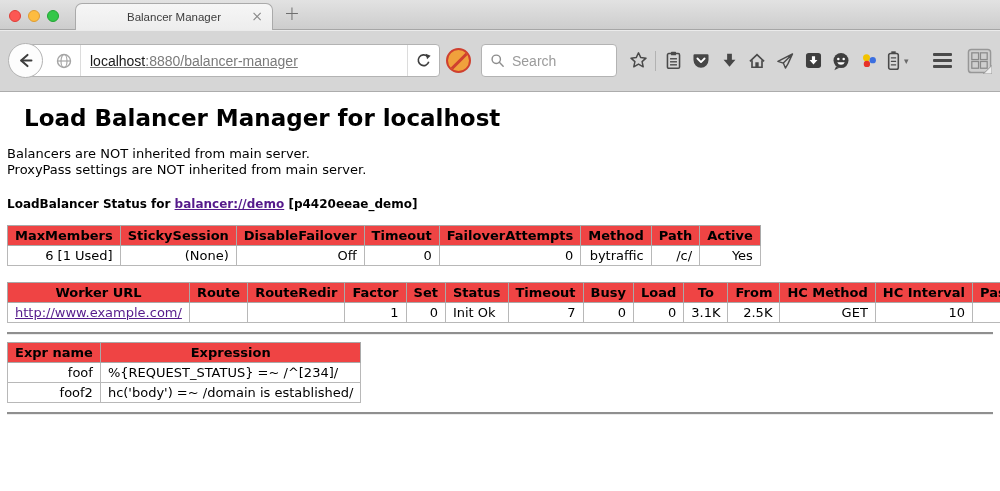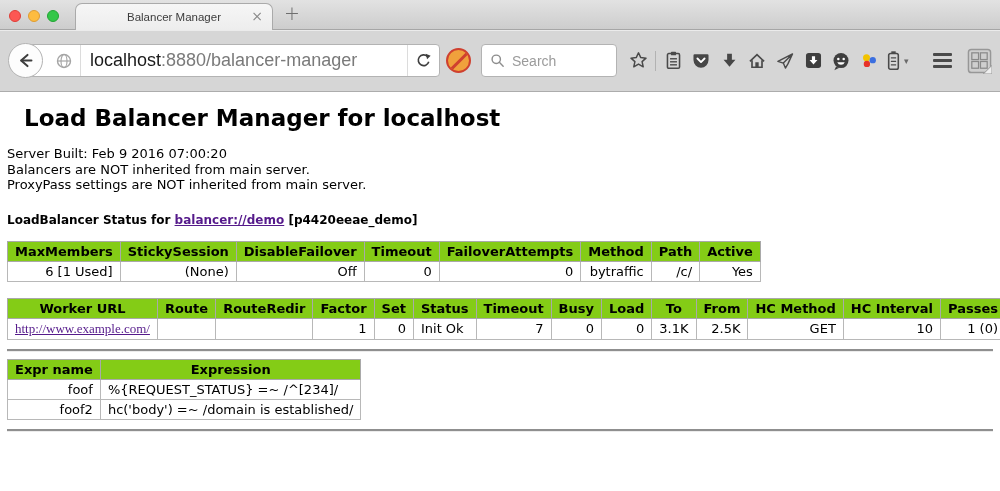--- a/index.html
+++ b/index.html
@@ -32,23 +32,23 @@
   .navbar { position:relative; height:62px; background:#d6d6d6;
     border-bottom:1px solid #acacac; box-shadow:inset 0 1px 0 #ebebeb; }
   .back { position:absolute; left:8px; top:13px; width:35px; height:35px;
     border-radius:50%; background:#fdfdfd; border:1px solid #b3b3b3;
     display:flex; align-items:center; justify-content:center; z-index:2; }
   .urlbar { position:absolute; left:26px; top:14px; width:414px; height:33px;
     background:#fff; border:1px solid #b3b3b3; border-radius:4px;
     display:flex; align-items:center; padding-left:26px; }
   .identity { display:flex; align-items:center; padding:0 7px 0 2px;
     border-right:1px solid #dcdcdc; height:100%; }
-  .url-text { padding-left:9px; font-size:18px; color:#7a7a7a;
+  .url-text { padding-left:9px; font-size:14px; color:#7a7a7a;
     font-family:"Liberation Sans",sans-serif; white-space:nowrap;
-    flex:1; overflow:hidden; }
+    flex:1; overflow:hidden;text-decoration:underline; }
   .url-text b { color:#1a1a1a; font-weight:normal; }
   .reload { display:flex; align-items:center; justify-content:center;
     width:32px; height:100%; border-left:1px solid #dcdcdc; }
   .extbadge { position:absolute; left:446px; top:18px; width:25px; height:25px;
     border-radius:50%; background:#f0a13c; border:2px solid #cf402f;
     overflow:hidden; }
   .extbadge::after { content:""; position:absolute; left:-3px; top:9px;
     width:30px; height:3px; background:#cf402f; transform:rotate(-45deg); }
   .searchbar { position:absolute; left:481px; top:14px; width:136px; height:33px;
     background:#fff; border:1px solid #b3b3b3; border-radius:4px;
@@ -70,27 +70,27 @@
   
   .content { padding:0 7px; color:#000; }
   h1.pgtitle { font-size:23px; font-weight:bold; margin:13px 0 0 17px;
     letter-spacing:0; }
   .info { margin-top:15px; font-size:13px; line-height:15.6px; }
   h3.balheading { font-size:12px; font-weight:bold; margin:20px 0 0 0; }
   h3.balheading a { color:#551a8b; text-decoration:underline; }
 
   table { border-collapse:collapse; font-size:13px; margin-top:14px;
     border:1px solid #6e6e6e; }
-  th { background:#84cc16; border:1px solid #a9a9a9; padding:2px 7px;
+  th { background:#ef4444; border:1px solid #a9a9a9; padding:2px 7px;
     font-weight:bold; white-space:nowrap; text-align:center; }
   td { background:#fff; border:1px solid #b8b8b8; padding:2px 7px;
     text-align:right; white-space:nowrap; height:17px; }
   td.cl { text-align:left; }
   table.workers { margin-top:16px; }
-  table.workers a, td a { color:#551a8b; text-decoration:underline;font-family:Liberation Serif, serif; }
+  table.workers a, td a { color:#551a8b; text-decoration:underline; }
   table.health th.span { text-align:center; }
   hr.rule { border:none; border-top:2px solid #8f8f8f;
     border-bottom:1px solid #ececec; margin:9px 0 0 0; }
   table.health { margin-top:7px; }
   svg { display:block; }
 </style>
 </head>
 <body>
 
 <div class="window">
@@ -227,21 +227,20 @@
         <rect x="14" y="14" width="7" height="7" fill="none" stroke="#8a8a8a" stroke-width="1.3"></rect>
         <polygon points="17,27 26,27 26,18" fill="#eee" stroke="#979797" stroke-width="1"></polygon>
       </svg>
     </div>
   </div>
 
   <div class="content">
     <h1 class="pgtitle">Load Balancer Manager for localhost</h1>
 
     <div class="info">
-      <div>Server Built: Feb 9 2016 07:00:20</div>
       <div>Balancers are NOT inherited from main server.</div>
       <div>ProxyPass settings are NOT inherited from main server.</div>
     </div>
 
     <h3 class="balheading"><span>LoadBalancer Status for</span> <a href="#">balancer://demo</a> <span>[p4420eeae_demo]</span></h3>
 
     <table class="params">
       <tbody>
           <tr>
         <th>MaxMembers</th>

